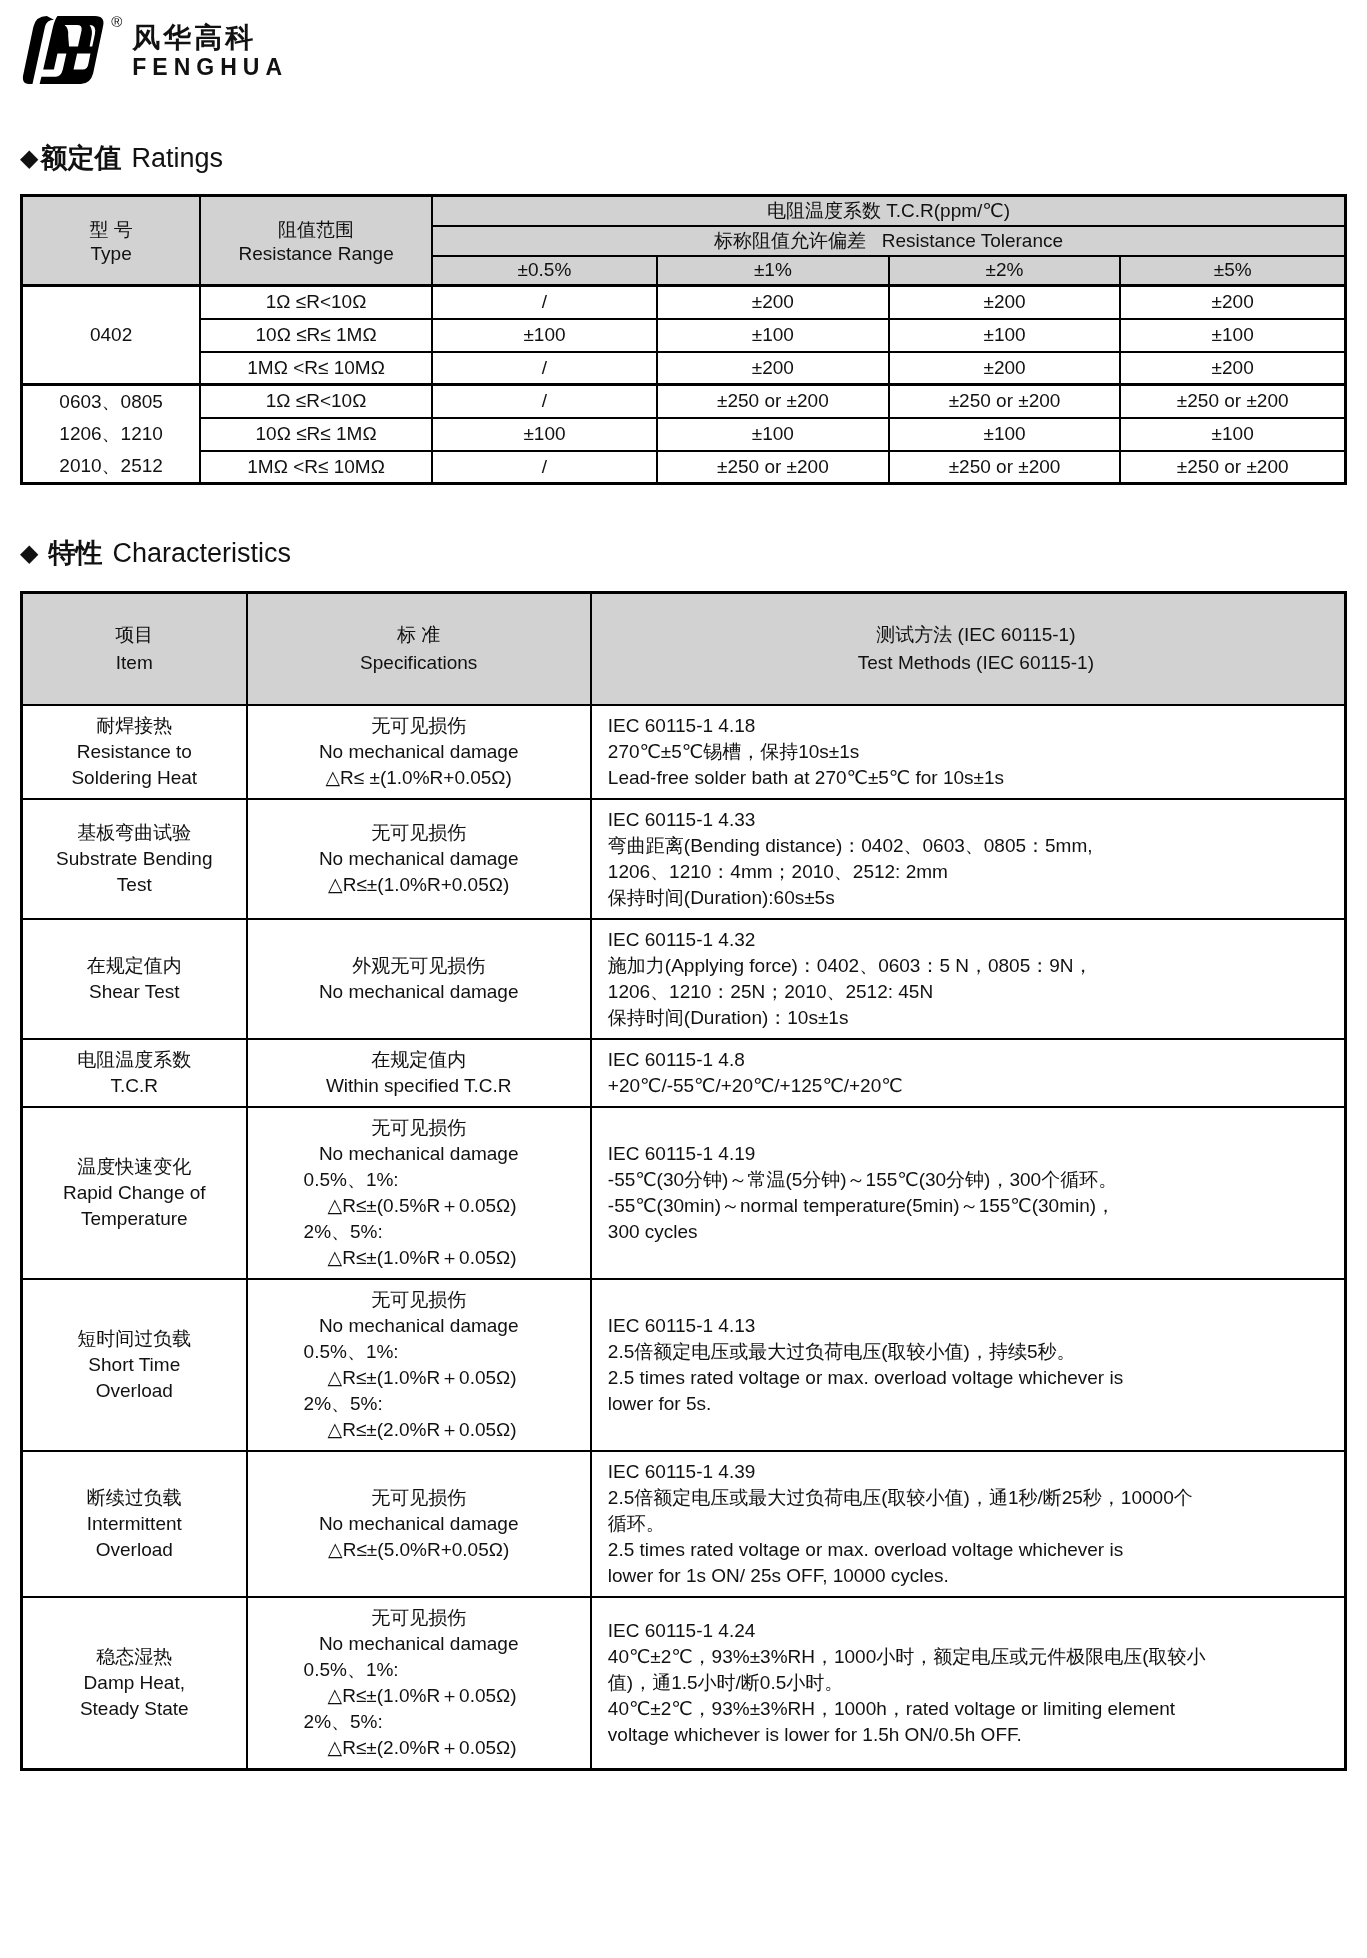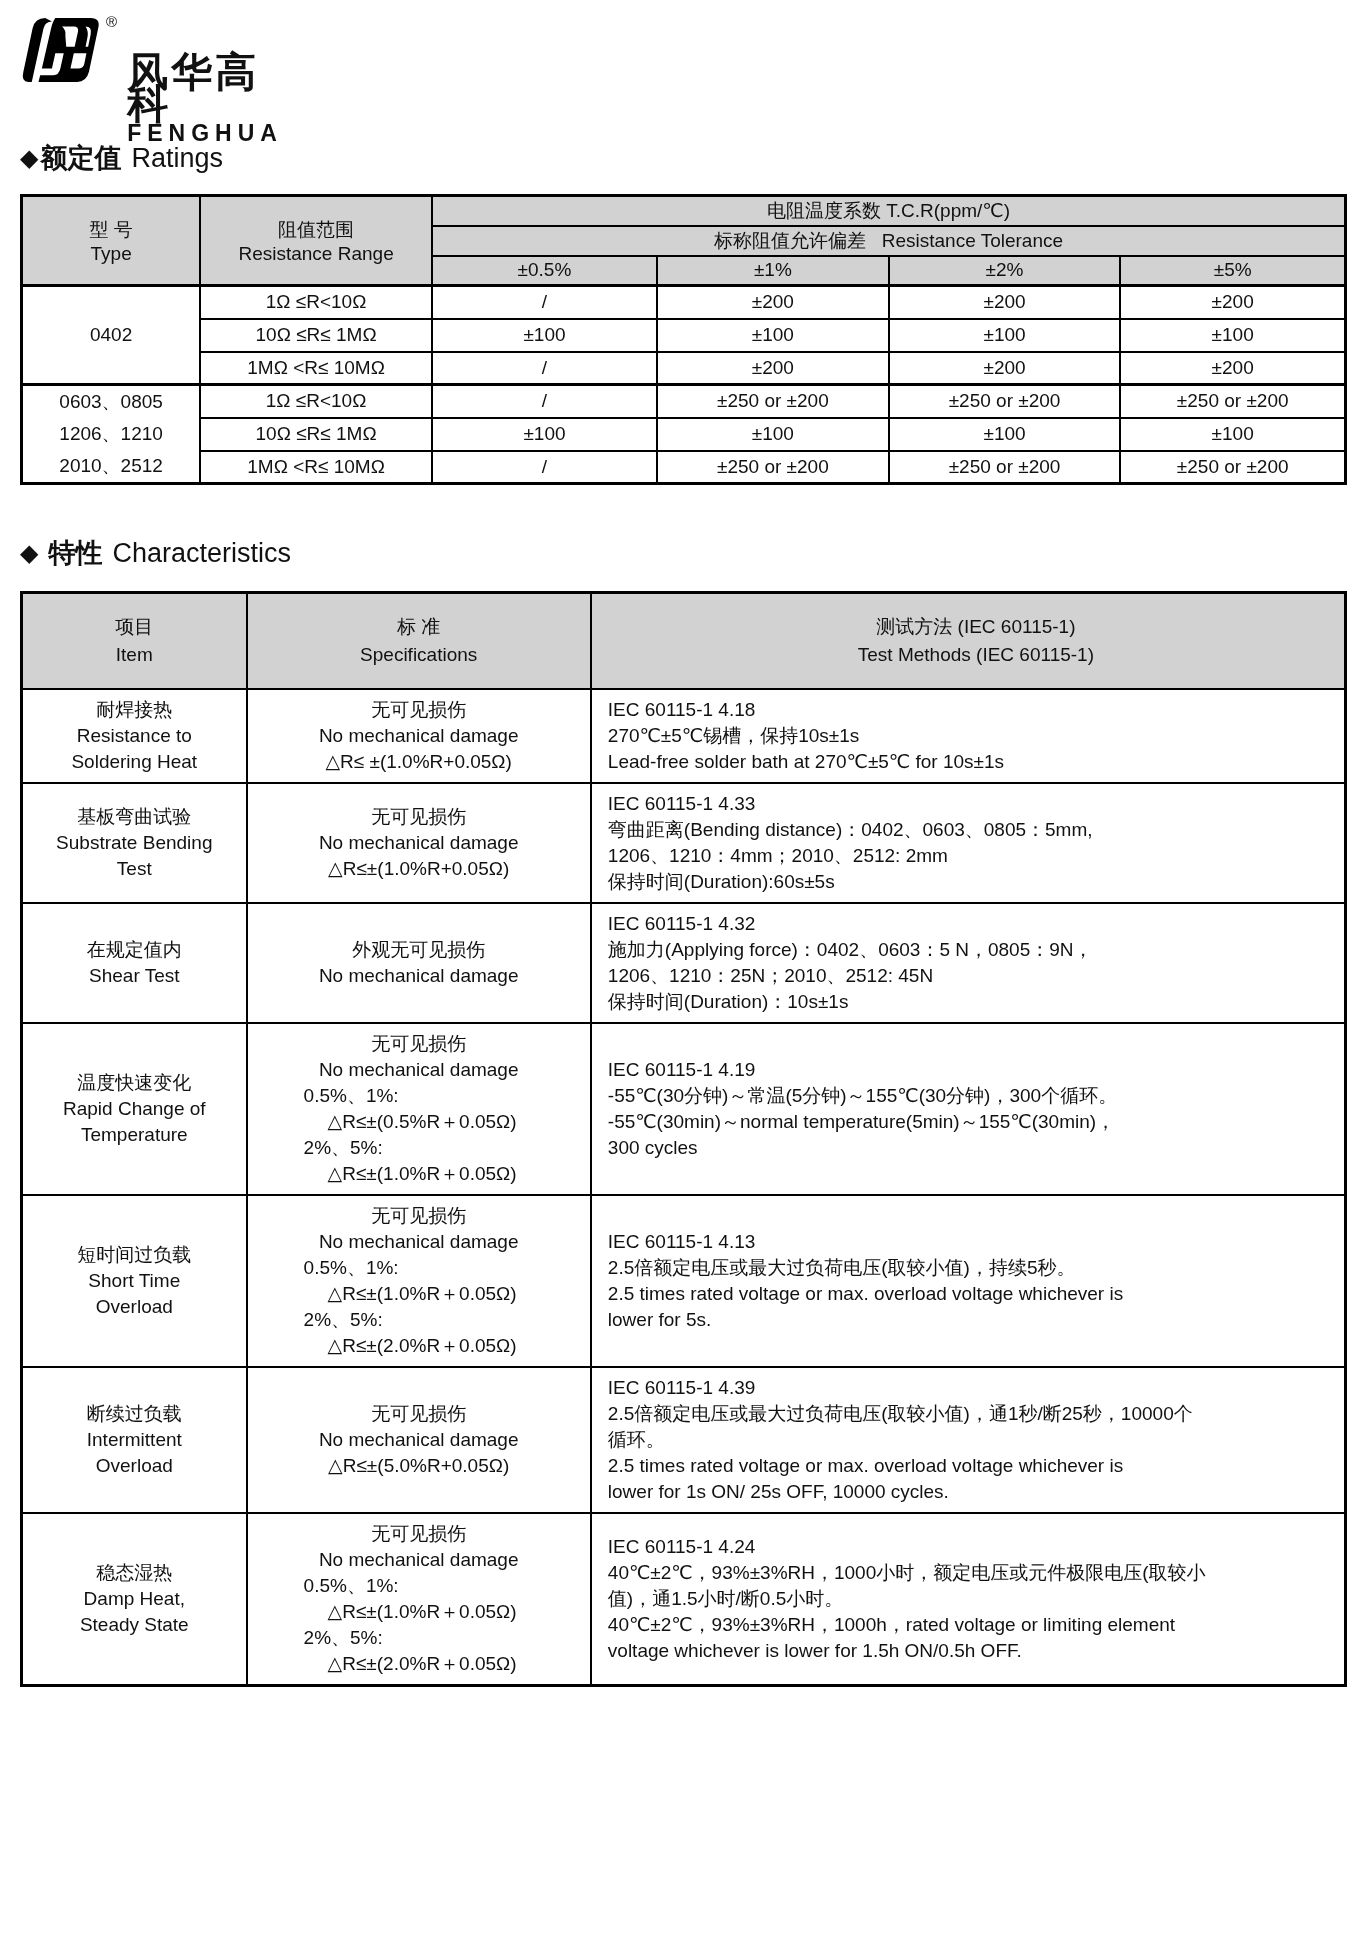--- a/index.html
+++ b/index.html
@@ -8,21 +8,21 @@
     width:1367px; height:1958px;
     font-family:"Liberation Sans","DejaVu Sans",sans-serif;
     color:#111; padding:10px 20px 0 20px; overflow:hidden;
   }
   
   .page-header { display:flex; align-items:flex-start; height:84px; }
   .logo { display:flex; align-items:flex-start; width:268px; flex:0 0 268px; padding-top:4px; }
   .logo-icon { width:92px; height:72px; display:block; }
   .logo-reg { font-size:15px; line-height:15px; margin:0 2px 0 2px; }
   .logo-text { display:flex; flex-direction:column; margin-left:8px; padding-top:8px; }
-  .logo-cn { font-size:41px; font-weight:bold; letter-spacing:3px; line-height:32px;margin-top:34px; }
+  .logo-cn { font-size:28px; font-weight:bold; letter-spacing:3px; line-height:32px; }
   .logo-en { font-size:23px; font-weight:bold; letter-spacing:6px; line-height:26px; }
   .header-right {
     flex:1; align-self:stretch; display:flex; align-items:flex-end; justify-content:flex-end;
     border-bottom:4px solid #000; padding-bottom:4px; margin-bottom:12px;
   }
   .doc-title { font-size:27px; letter-spacing:1px; line-height:30px; }
   
   .section-title { font-size:27px; display:flex; align-items:center; }
   .section-title .marker { font-size:24px; margin-right:2px; }
   .section-title .cn { font-weight:bold; }
@@ -33,21 +33,21 @@
   
   table { border-collapse:collapse; width:1327px; table-layout:fixed; }
   td, th { border:2px solid #000; font-weight:normal; font-size:19px; vertical-align:middle; }
   table { border:3px solid #000; }
   .ratings-table { margin-top:18px; }
   .ratings-table th { height:30px; text-align:center; }
   .ratings-table td { height:33px; text-align:center; }
   .ratings-table tr.group-start td { border-top:3px solid #000; }
   .type-cell div { line-height:32px; }
   .char-table { margin-top:20px; }
-  .char-table th { height:96px; text-align:center; line-height:28px; }
+  .char-table th { height:112px; text-align:center; line-height:28px; }
   .char-table td { padding:7px 6px; }
   .char-table td div { line-height:26px; }
   .item-cell, .spec-cell { text-align:center; }
   .method-cell { text-align:left; padding-left:16px !important; }
   .spec-cell.grouped .spec-pct { text-align:left; padding-left:50px; }
   .spec-cell.grouped .spec-delta { text-align:left; padding-left:74px; }
   .th-bg {  }
 </style>
 </head>
 <body>
@@ -294,20 +294,34 @@
         </td>
         <td class="method-cell">
           <div>IEC 60115-1 4.32</div>
           <div>施加力(Applying force)：0402、0603：5 N，0805：9N，</div>
           <div>1206、1210：25N；2010、2512: 45N</div>
           <div>保持时间(Duration)：10s±1s</div>
         </td>
       </tr>
       <tr>
         <td class="item-cell">
+          <div>电阻温度系数</div>
+          <div>T.C.R</div>
+        </td>
+        <td class="spec-cell">
+          <div>在规定值内</div>
+          <div>Within specified T.C.R</div>
+        </td>
+        <td class="method-cell">
+          <div>IEC 60115-1 4.8</div>
+          <div>+20℃/-55℃/+20℃/+125℃/+20℃</div>
+        </td>
+      </tr>
+      <tr>
+        <td class="item-cell">
           <div>温度快速变化</div>
           <div>Rapid Change of</div>
           <div>Temperature</div>
         </td>
         <td class="spec-cell grouped">
           <div>无可见损伤</div>
           <div>No mechanical damage</div>
           <div class="spec-pct">0.5%、1%:</div>
           <div class="spec-delta">△R≤±(0.5%R＋0.05Ω)</div>
           <div class="spec-pct">2%、5%:</div>

